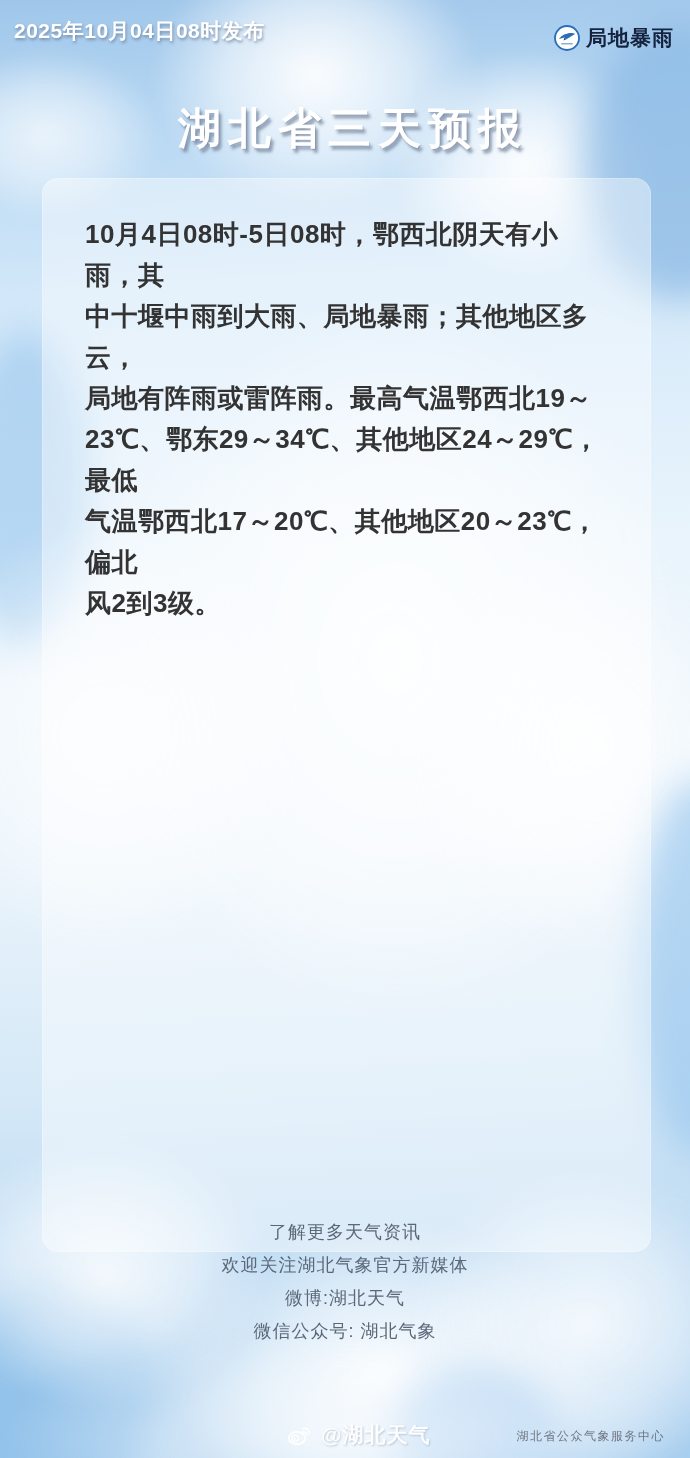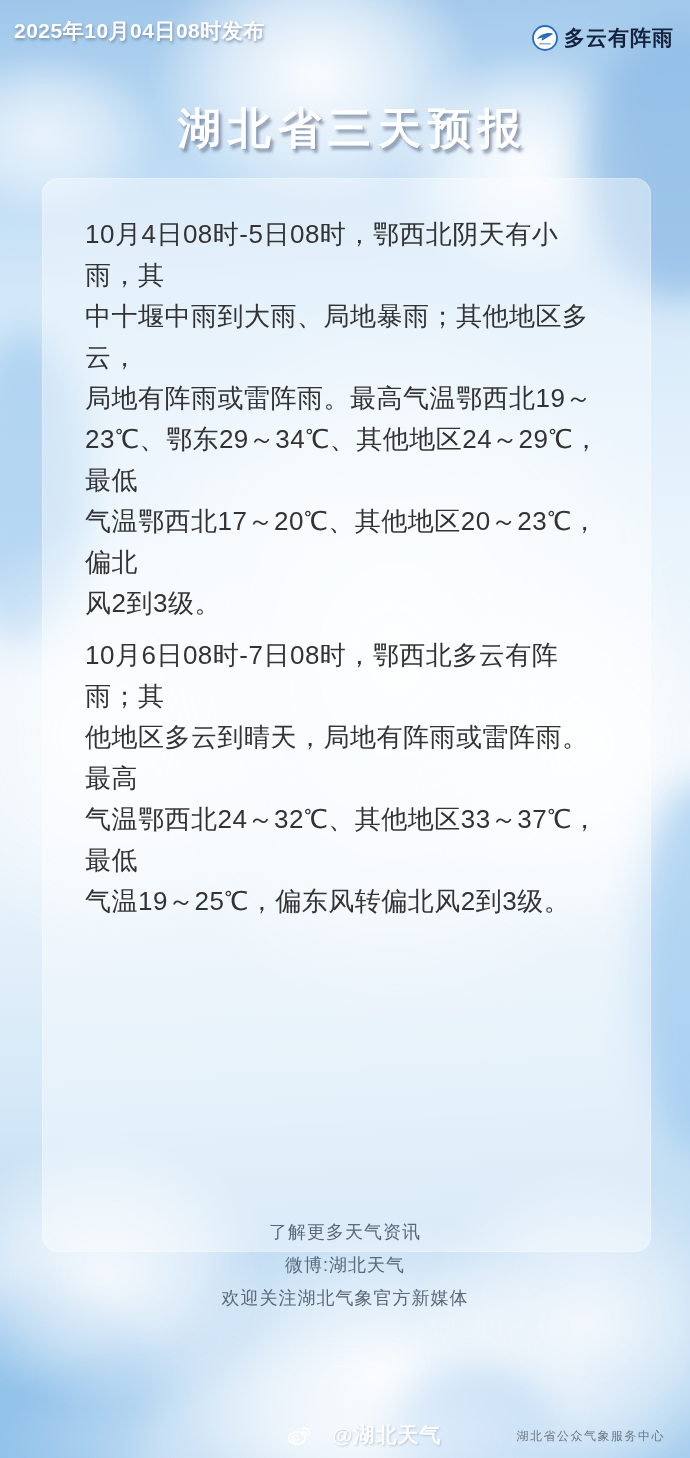--- a/index.html
+++ b/index.html
@@ -84,20 +84,21 @@
     z-index: 4;
   }
   .para {
     margin: 0 0 11px 0;
     font-size: 26px;
     line-height: 41px;
     color: #333333;
     letter-spacing: 0.5px;
     white-space: pre-line;
     text-align: left;
+    font-weight: bold;
   }
 
   
   .promo {
     position: absolute;
     left: 0; top: 1223px;
     width: 100%;
     text-align: center;
     z-index: 5;
   }
@@ -108,21 +109,21 @@
     color: #5b6878;
     letter-spacing: 1px;
   }
 
   
   .weibo {
     position: absolute;
     left: 286px; top: 1421px;
     display: flex;
     align-items: center;
-    gap: 20px;
+    gap: 9px;
     z-index: 5;
   }
   .weibo-icon { width: 26px; height: 26px; display: block; }
   .weibo-text {
     font-size: 21px;
     font-weight: bold;
     color: rgba(255,255,255,0.95);
     letter-spacing: 1px;
     text-shadow: 1px 1px 2px rgba(150,165,185,0.55);
   }
@@ -162,42 +163,39 @@
 
   <div class="brand">
     <span>
       <svg class="brand-logo" viewBox="0 0 26 26">
         <circle cx="13" cy="13" r="12" fill="#ffffff" stroke="#2a6db8" stroke-width="1.8"></circle>
         <path d="M5 14 C8 8.5, 18 6.5, 21 9 L12 14.5 L10.5 12.5 Z" fill="#2a6db8"></path>
         <path d="M10.5 12.5 L12 14.5 L9.5 15.5 Z" fill="#1b4f8f"></path>
         <rect x="7" y="18" width="12" height="1.6" rx="0.8" fill="#2a6db8" opacity="0.55"></rect>
       </svg>
     </span>
-    <span class="brand-name">多云有阵雨</span>
+    <span class="brand-name">局地暴雨</span>
   </div>
 
   <h1 class="title">湖北省三天预报</h1>
 
   <main class="card">
     <p class="para">10月4日08时-5日08时，鄂西北阴天有小雨，其
 中十堰中雨到大雨、局地暴雨；其他地区多云，
 局地有阵雨或雷阵雨。最高气温鄂西北19～
 23℃、鄂东29～34℃、其他地区24～29℃，最低
 气温鄂西北17～20℃、其他地区20～23℃，偏北
 风2到3级。</p>
-    <p class="para">10月6日08时-7日08时，鄂西北多云有阵雨；其
-他地区多云到晴天，局地有阵雨或雷阵雨。最高
-气温鄂西北24～32℃、其他地区33～37℃，最低
-气温19～25℃，偏东风转偏北风2到3级。</p>
   </main>
 
   <section class="promo">
     <p>了解更多天气资讯</p>
+    <p>欢迎关注湖北气象官方新媒体</p>
     <p>微博:湖北天气</p>
-    <p>欢迎关注湖北气象官方新媒体</p>
+    <p>微信公众号: 湖北气象</p>
   </section>
 
   <div class="weibo">
     <span>
       <svg class="weibo-icon" viewBox="0 0 26 26">
         <ellipse cx="11" cy="16" rx="8.2" ry="6.2" fill="none" stroke="#ffffff" stroke-width="1.7"></ellipse>
         <circle cx="9.2" cy="16.3" r="3.2" fill="none" stroke="#ffffff" stroke-width="1.4"></circle>
         <circle cx="8.6" cy="16.8" r="1.1" fill="#ffffff"></circle>
         <path d="M16.5 6.5 q6 -1.2 7.2 5" fill="none" stroke="#ffffff" stroke-width="1.6" stroke-linecap="round"></path>
         <path d="M16.8 10 q3.6 -0.7 4.5 3" fill="none" stroke="#ffffff" stroke-width="1.5" stroke-linecap="round"></path>

